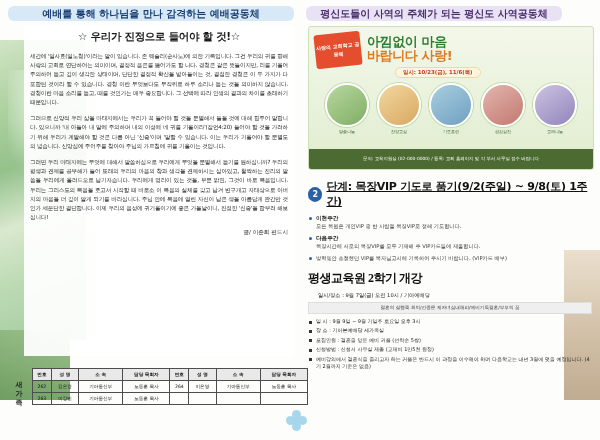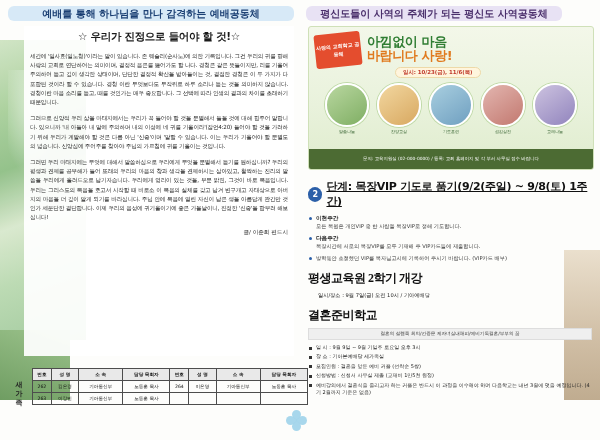--- a/index.html
+++ b/index.html
@@ -308,21 +308,20 @@
         <span class="sub-line">목장시간에 서로의 목장VIP를 모두 기재해 주 VIP카드들에 제출합니다.</span>
       </li>
       <li>
         <span class="sub-line">방학동안 초청했던 VIP를 목자님고시에 기록하여 주시기 바랍니다. (VIP카드 배부)</span>
       </li>
     </ul>
 
     <div class="h2">평생교육원 2학기 개강</div>
     <div class="h2-sub">일시/장소 : 9월 7일(금) 오전 10시 / 기아예배당</div>
 
-    <div class="h2">결혼준비학교</div>
     <div class="grey-band">결혼의 설렘죽 회의/간증문 제자녀실내채피/예비기독결혼/부부의 꿈</div>
     <ul class="detail-list">
       <li>일    시 : 9월 9일 ~ 9월 기일주 토요일 오후 3시</li>
       <li>장    소 : 기아본예배당 세가족실</li>
       <li>모집인원 : 결혼을 앞둔 예비 커플 (선착순 5쌍)</li>
       <li>신청방법 : 신청서 사무실 제출 (교재비 1만5천 원정)</li>
       <li>예비강의에서 결혼식을 올리고자 하는 커플은 반드시 이 과정을 이수해야 하며 다음학교는 내년 3월에 덧을 예정입니다. (4기 2월까지 기준은 없음)</li>
     </ul>
   </div>
 

